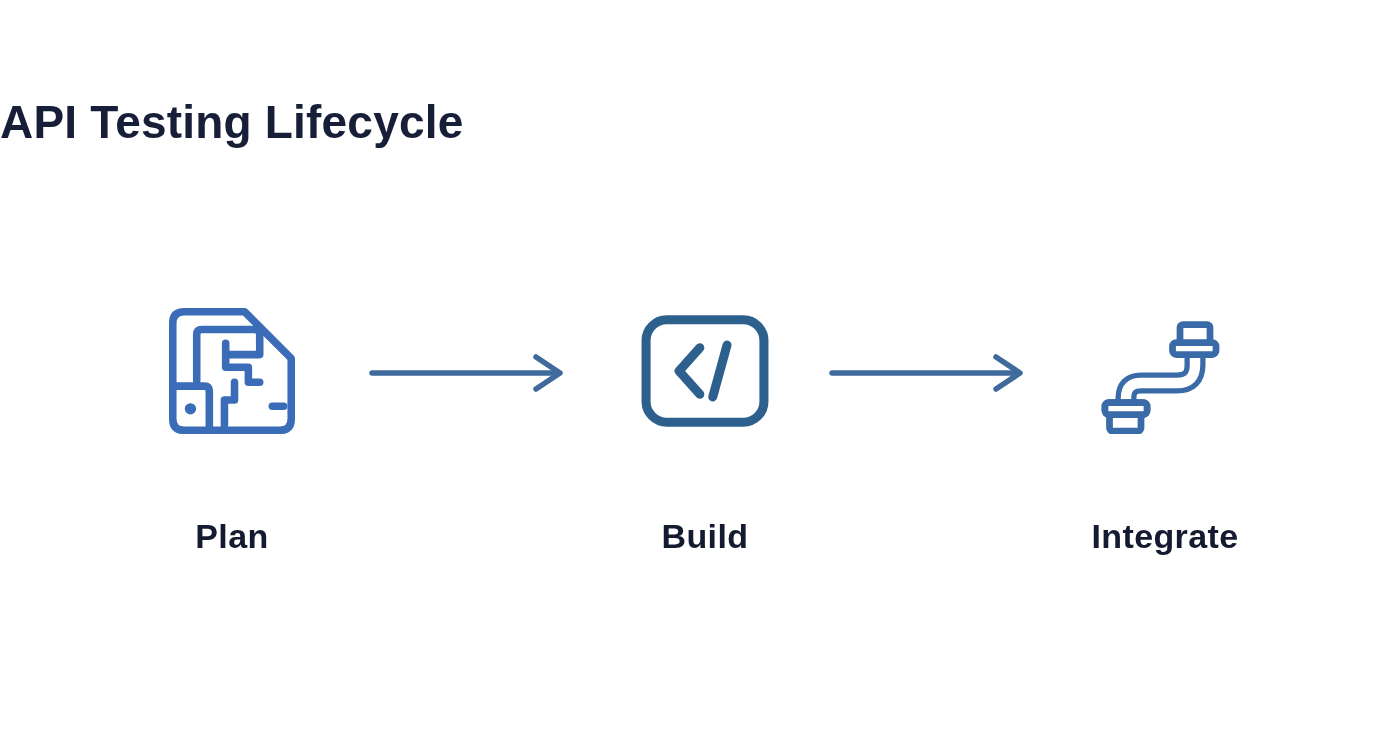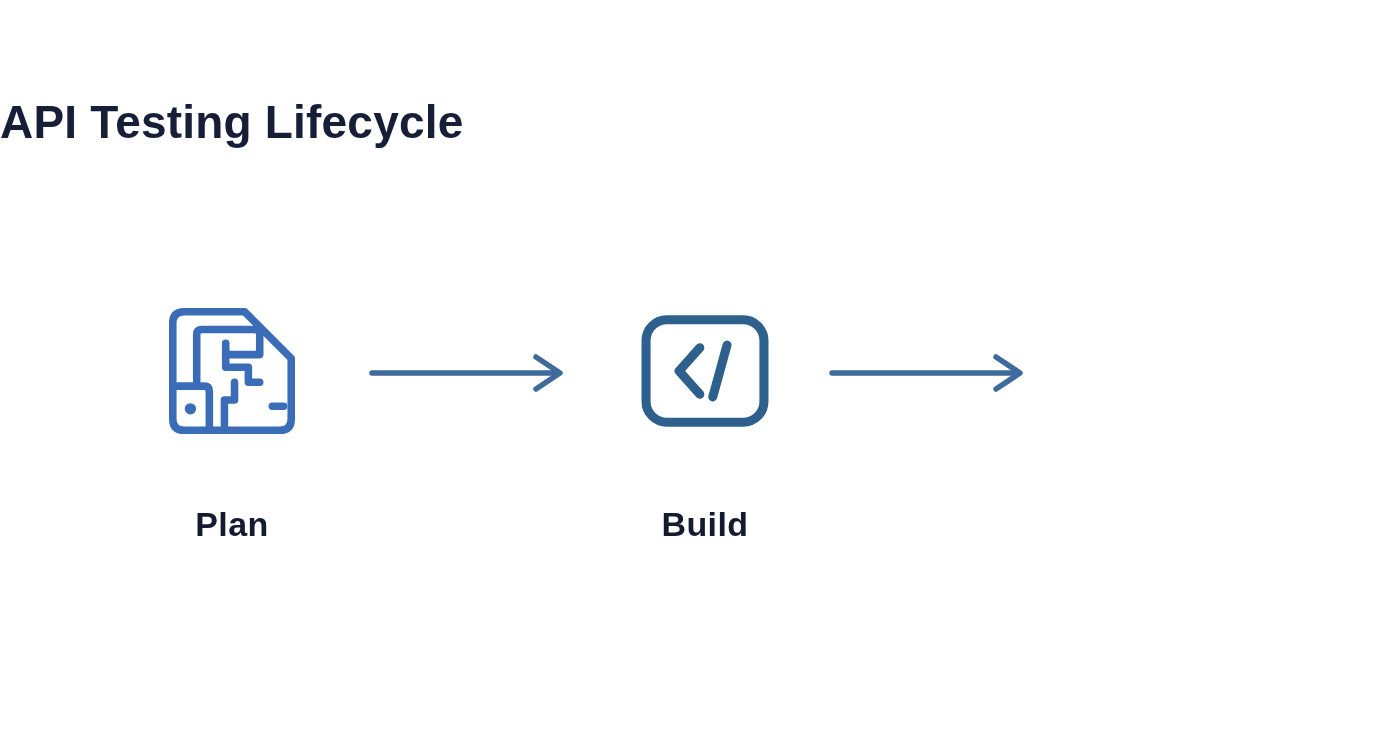--- a/index.html
+++ b/index.html
@@ -30,20 +30,21 @@
     letter-spacing: 0.2px;
     color: var(--title-text, #161e38);
   }
   .step {
     position: absolute;
     top: 298px;
     width: 300px;
     display: flex;
     flex-direction: column;
     align-items: center;
+    gap: 12px;
   }
   .step-plan      { left: 82px; }
   .step-build     { left: 555px; }
   .step-integrate { left: 1015px; }
   .icon-box {
     height: 145px;
     display: flex;
     align-items: center;
     justify-content: center;
   }
@@ -116,14 +117,31 @@
     <div class="step-label">Build</div>
   </div>
 
   <div class="arrow arrow-2">
     <svg width="204" height="42" viewBox="0 0 204 42" fill="none" stroke="currentColor" stroke-width="5.5" stroke-linecap="round" stroke-linejoin="round">
       <line x1="6" y1="21" x2="188" y2="21"></line>
       <polyline points="170,5 194,21 170,37"></polyline>
     </svg>
   </div>
 
+  <div class="step step-integrate">
+    <div class="icon-box icon-integrate">
+      <svg width="150" height="126" viewBox="0 0 100 84" fill="none">
+
+        <path d="M 70 30 V 38 Q 70 50 58 50 H 34 Q 24 50 24 60 V 66" stroke="currentColor" stroke-width="14" fill="none"></path>
+        <path d="M 70 30 V 38 Q 70 50 58 50 H 34 Q 24 50 24 60 V 66" stroke="#ffffff" stroke-width="7" fill="none"></path>
+
+        <rect x="60" y="11" width="20" height="13" rx="2" fill="#ffffff" stroke="currentColor" stroke-width="4.5" stroke-linejoin="round"></rect>
+        <rect x="55" y="23" width="29" height="8" rx="2.5" fill="#ffffff" stroke="currentColor" stroke-width="4.5" stroke-linejoin="round"></rect>
+
+        <rect x="10" y="63" width="28" height="8" rx="2.5" fill="#ffffff" stroke="currentColor" stroke-width="4.5" stroke-linejoin="round"></rect>
+        <rect x="13" y="70" width="21" height="12" rx="2" fill="#ffffff" stroke="currentColor" stroke-width="4.5" stroke-linejoin="round"></rect>
+        <rect x="10" y="63" width="28" height="8" rx="2.5" fill="#ffffff" stroke="currentColor" stroke-width="4.5" stroke-linejoin="round"></rect>
+      </svg>
+    </div>
+    <div class="step-label">Integrate</div>
+  </div>
 
 </div>
 
 </body></html>

